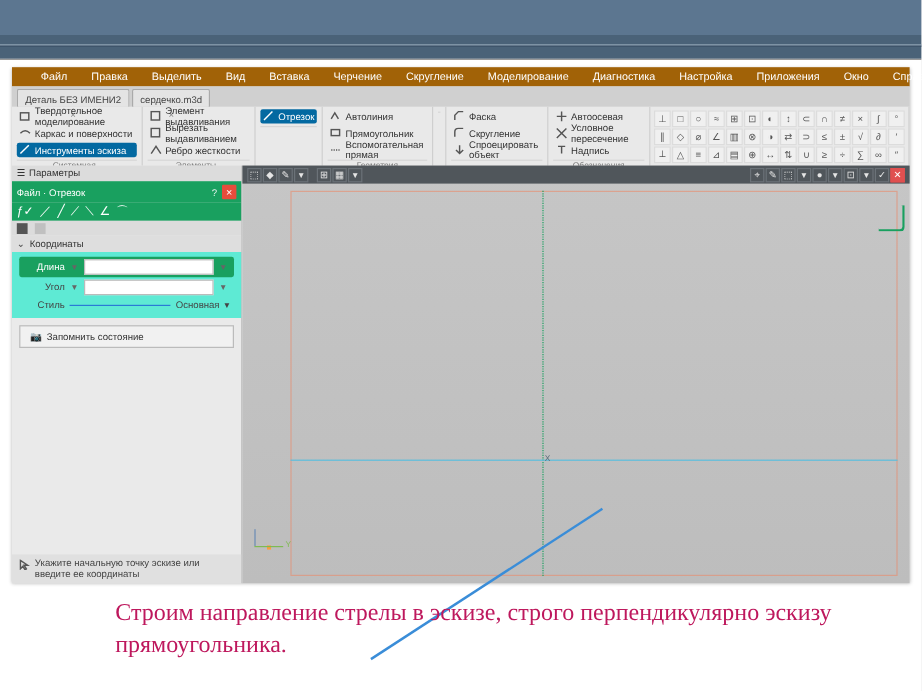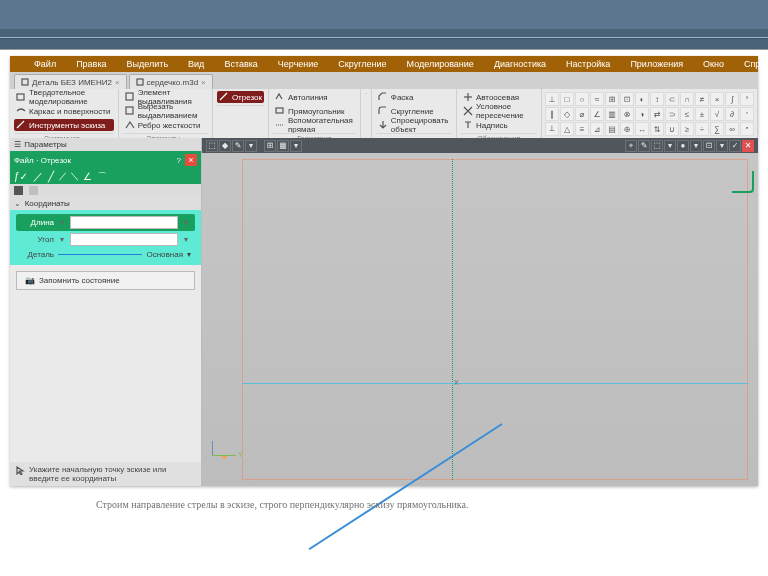--- a/index.html
+++ b/index.html
@@ -6,28 +6,28 @@
   body { background: #fff; width: 768px; height: 576px; overflow: hidden; position: relative; }
   .slide-header { height: 50px; background: linear-gradient(#5c7690 0%, #5c7690 60%, #4a6278 60%, #4a6278 100%); border-bottom: 1px solid #999; position: relative; }
   .slide-header::before { content:""; position:absolute; top:37px; left:0; right:0; height:1px; background:#a0b2c2; }
   .slide-header::after { content:""; position:absolute; top:38px; left:0; right:0; height:1px; background:#3c5268; }
   .app { position: absolute; top: 56px; left: 10px; right: 10px; height: 430px; font-size: 9px; color: #333; background:#e6e6e6; box-shadow: 0 1px 3px rgba(0,0,0,.3); }
   .menubar { background:#a16207; color:#fff; height:16px; display:flex; align-items:center; padding:0 4px; gap:20px; font-size:9px; }
   .menubar-right { margin-left:auto; display:flex; gap:6px; align-items:center; }
   .menubar .win { color:#fff; opacity:.9; cursor:default; }
   .cmdsearch { background:#fff; color:#888; padding:1px 6px; width:110px; border-radius:2px; font-size:8px; }
   .tabs { background:#d0d0d0; height:17px; display:flex; align-items:flex-end; padding-left:4px; gap:2px; }
-  .tab { height:15px; padding:1px 6px; background:#e4e4e4; border:1px solid #aaa; border-bottom:none; border-radius:2px 2px 0 0; display:flex; align-items:center; gap:3px; font-size:8px; color:#444; }
+  .tab { height:15px; padding:1px 6px; background:#e4e4e4; border:1px solid #aaa; border-bottom:none; border-radius:2px 2px 0 0; display:flex; align-items:center; gap:3px; font-size:8px; color:#444;flex-direction:column; }
   .tab .close { color:#888; font-size:8px; }
   .tab svg { width:8px; height:8px; }
   .ribbon-row { background:#e9e9e9; display:flex; border-bottom:1px solid #bcbcbc; }
   .ribbon-group { border-right:1px solid #cfcfcf; padding:2px 4px; display:flex; flex-direction:column; }
   .ribbon-big { display:flex; flex-direction:column; gap:2px; }
   .rb-item { display:flex; align-items:center; gap:3px; height:12px; font-size:8px; color:#333; padding:0 2px; }
-  .rb-item.active { background:#7f1d1d; color:#fff; border-radius:2px;align-items:center; }
+  .rb-item.active { background:#0369a1; color:#fff; border-radius:2px;align-items:center; }
   .rb-item svg { width:10px; height:10px; flex-shrink:0; }
   .rb-item.active svg path, .rb-item.active svg rect, .rb-item.active svg circle, .rb-item.active svg line { stroke:#fff; }
   .group-caption { text-align:center; color:#777; font-size:7px; padding-top:1px; border-top:1px solid #d6d6d6; margin-top:2px; }
   .tool-grid { display:grid; grid-auto-columns:14px; grid-template-rows:repeat(3,14px); grid-auto-flow:column; gap:1px; padding:1px; }
   .tbtn { width:14px; height:14px; display:flex; align-items:center; justify-content:center; background:#f0f0f0; border:1px solid #dcdcdc; }
   .workspace { position:absolute; top:82px; left:0; right:0; bottom:0; display:flex; }
   .left-panel { width:192px; background:#eaeaea; border-right:1px solid #bcbcbc; display:flex; flex-direction:column; }
   .panel-tab { background:#dcdcdc; font-size:8px; padding:2px 4px; display:flex; align-items:center; }
   .panel-head { background:#19a05f; color:#fff; height:18px; display:flex; align-items:center; padding:0 4px; font-size:8px; justify-content:space-between; }
   .panel-head .x { width:12px; height:12px; background:#e74c3c; color:#fff; display:flex; align-items:center; justify-content:center; border-radius:1px; font-size:9px; }
@@ -56,21 +56,21 @@
   .rect { position:absolute; border:1px solid #ea8a6b; top:6px; left:40px; right:10px; bottom:6px; opacity:.6; }
   .hline { position:absolute; height:0; border-top:1.5px solid #5bbedc; left:40px; right:10px; top:230px; }
   .vgrid { position:absolute; width:0; border-left:1px dotted #19a05f; top:6px; bottom:6px; left:250px; }
   .diag { position:absolute; width:230px; height:0; border-top:2px solid #3a8dd8; top:270px; left:70px; transform:rotate(-33deg); transform-origin:right center; }
   .origin-x { position:absolute; top:226px; left:252px; font-size:7px; color:#5b6d7a; }
   .coord-y { position:absolute; top:300px; left:20px; font-size:7px; color:#ff9d3c; }
   .coord-axis { position:absolute; top:302px; left:10px; width:24px; height:0; border-top:1px solid #7fba52; }
   .coord-axis::after { content:"Y"; position:absolute; left:26px; top:-5px; font-size:7px; color:#7fba52; }
   .coord-v { position:absolute; top:288px; left:10px; width:0; height:14px; border-left:1px solid #6b8cb5; }
   .corner { position:absolute; right:4px; top:18px; width:22px; height:22px; border:2px solid #19a05f; border-top:none; border-left:none; border-radius:0 0 4px 0; }
-  .caption { position:absolute; top:498px; left:96px; right:50px; font-size:10px; color:#737373; line-height:1.3; font-family:"Times New Roman",serif; }
+  .caption { position:absolute; top:498px; left:96px; right:50px; font-size:20px; color:#be185d; line-height:1.3; font-family:"Times New Roman",serif; }
   svg path, svg line, svg rect, svg circle, svg polyline { stroke:#555; stroke-width:1.2; fill:none; }
 </style>
 </head>
 <body>
 
 <div class="slide-header"></div>
 
 <div class="app">
 
   <div class="menubar">
@@ -421,21 +421,21 @@
           <div class="inp"></div>
           <span class="dd">▾</span>
         </div>
         <div class="form-row">
           <label>Угол</label>
           <span class="dd">▾</span>
           <div class="inp"></div>
           <span class="dd">▾</span>
         </div>
         <div class="style-row">
-          <label style="width:34px; text-align:right;">Деталь</label>
+          <label style="width:34px; text-align:right;">Стиль</label>
           <div class="style-line"></div>
           <span>Основная</span>
           <span class="dd">▾</span>
         </div>
       </div>
       <div class="save-btn">
         <span>📷</span>
         <span>Запомнить состояние</span>
       </div>
       <div class="status">

